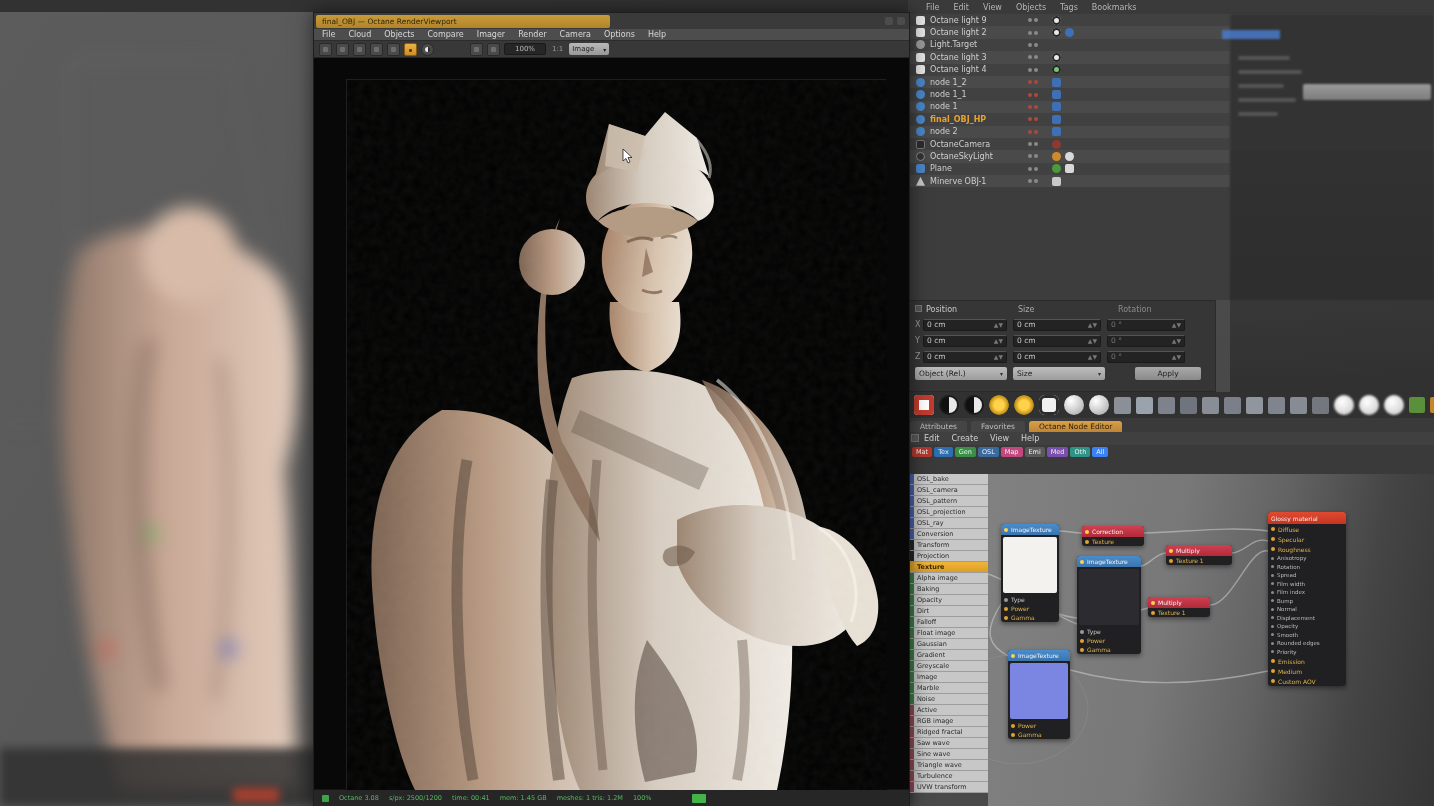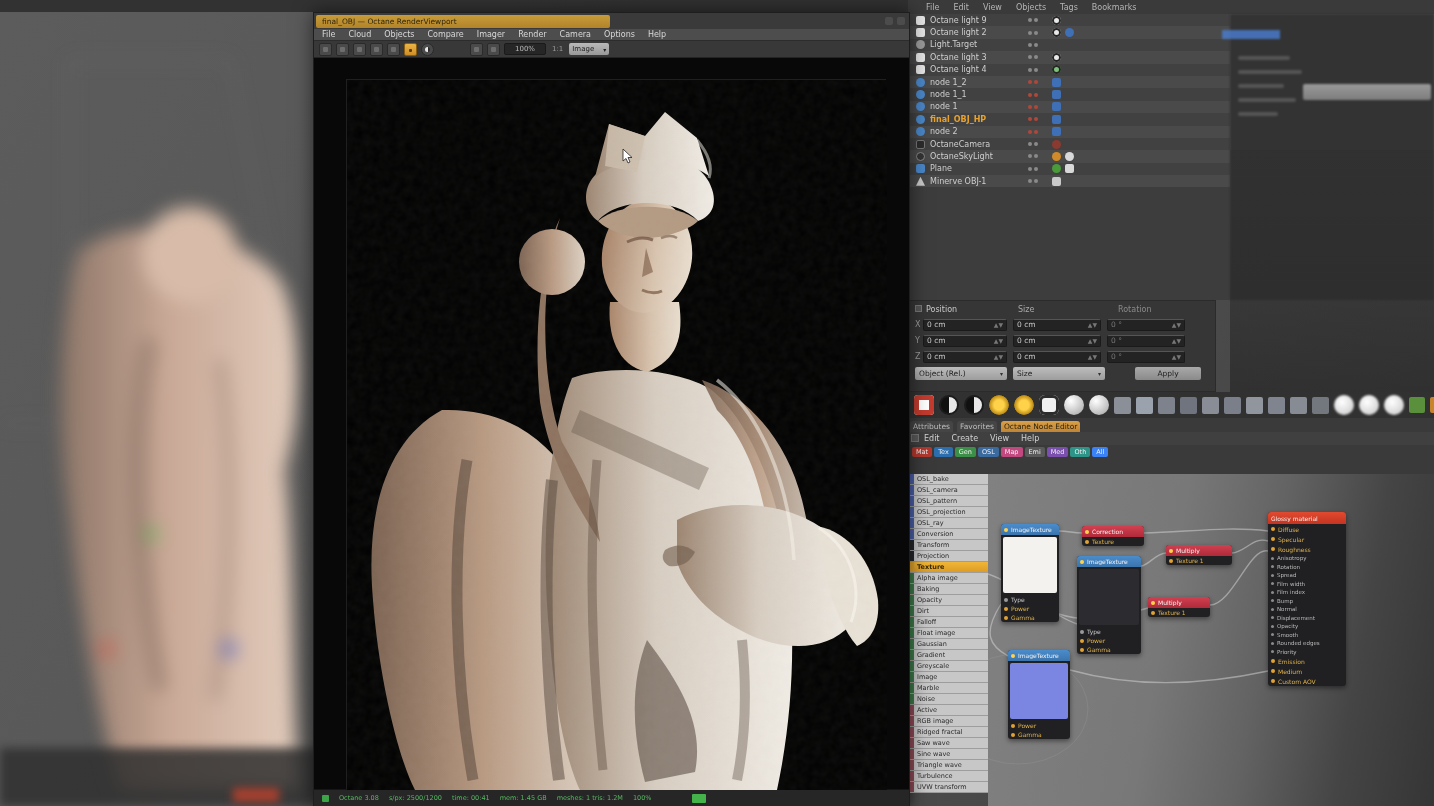--- a/index.html
+++ b/index.html
@@ -80,21 +80,21 @@
   .sw-sun{border-radius:50%;background:radial-gradient(circle,#ffd24a 0 35%,#b8860f 70%,#2c2c2c 71%);}
   .sw-pill{background:#2c2c2c;box-shadow:inset 0 0 0 3px #2c2c2c,inset 0 0 0 20px #f0f0f0;border-radius:6px;}
   .sw-ball{border-radius:50%;background:radial-gradient(circle at 35% 30%,#ffffff,#bdbdbd 70%,#8a8a8a);}
   .sw-thumb{width:17px;height:17px;border-radius:2px;filter:blur(.6px);}
   .sw-ballbig{border-radius:50%;background:radial-gradient(circle at 40% 35%,#fff,#d2d2d2 75%);filter:blur(1px);}
   .sw-chip{width:16px;height:16px;border-radius:2px;}
 
   
   .ne-top{left:908px;top:418px;width:526px;height:56px;background:#3a3a3a;}
   .ne-tabs{display:flex;gap:4px;height:14px;align-items:flex-end;padding-left:2px;}
-  .ne-tab{font-size:7.5px;color:#bdbdbd;background:#454545;padding:1px 3px;border-radius:3px 3px 0 0;filter:blur(.3px);}
+  .ne-tab{font-size:7.5px;color:#bdbdbd;background:#454545;padding:1px 10px;border-radius:3px 3px 0 0;filter:blur(.3px);}
   .ne-tab.active{background:linear-gradient(#d8a04a,#c08534);color:#2e2107;}
   .ne-menu{display:flex;gap:12px;height:13px;align-items:center;background:#404040;padding-left:16px;}
   .ne-menu-item{font-size:8px;color:#d2d2d2;filter:blur(.3px);}
   .ne-menu-ico{position:absolute;left:3px;top:16px;width:8px;height:8px;background:#5a5a5a;border:1px solid #777;}
   .ne-btnrow{display:flex;align-items:center;height:15px;gap:14px;padding-left:6px;}
   .ne-btn{background:linear-gradient(#5c5c5c,#474747);border:1px solid #2e2e2e;border-radius:7px;color:#cfcfcf;font-size:7px;padding:1px 10px;filter:blur(.35px);}
   .ne-search-label{font-size:7px;color:#9a9a9a;margin-left:40px;}
   .ne-search{width:70px;height:10px;background:#2a2a2a;border:1px solid #1e1e1e;border-radius:2px;}
   .ne-chips{display:flex;gap:2px;height:13px;align-items:center;padding-left:4px;}
   .chip{font-size:6.5px;color:#f0f0f0;padding:1px 4px;border-radius:2px;filter:blur(.25px);}

